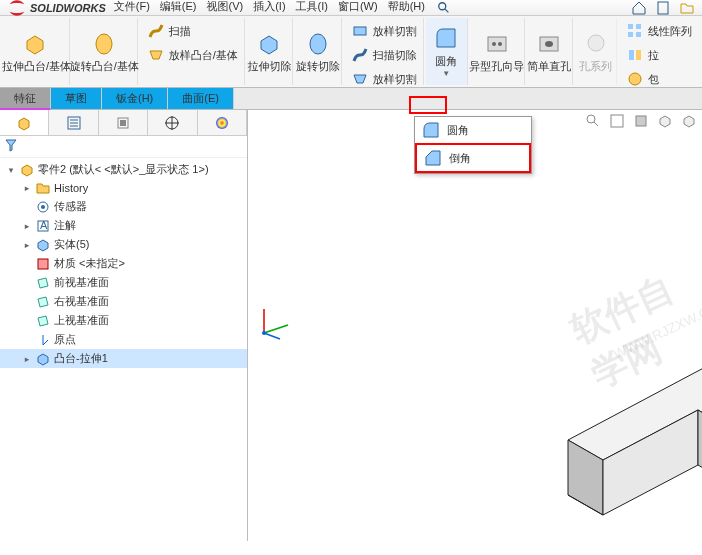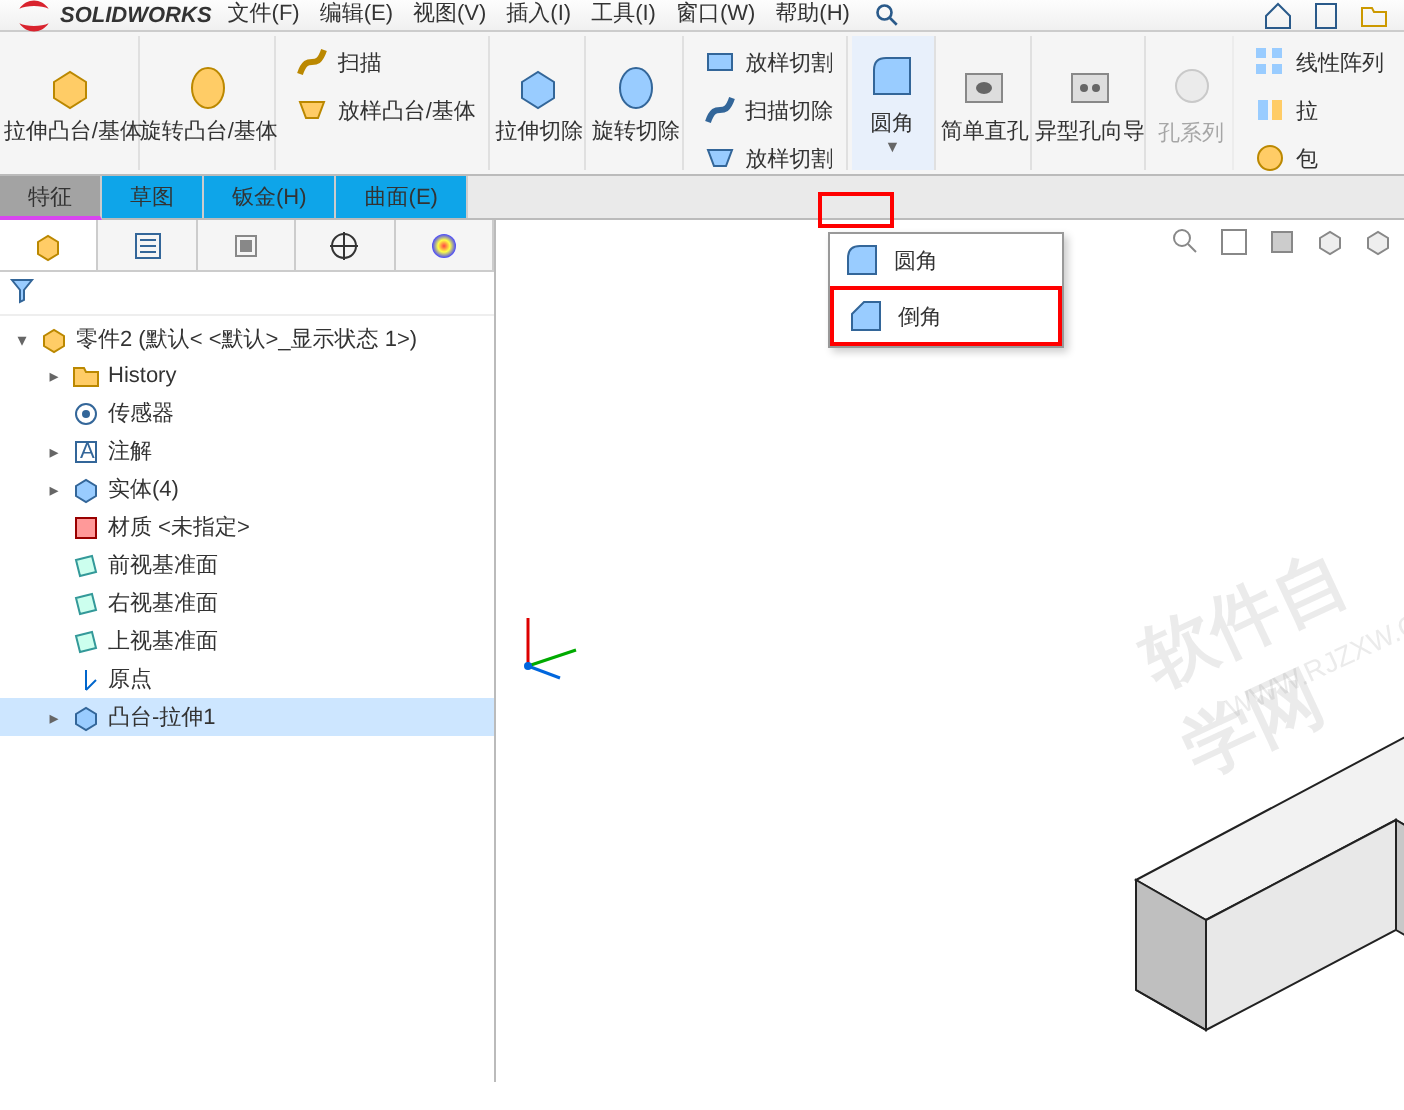--- a/index.html
+++ b/index.html
@@ -185,37 +185,37 @@
       </div>
     <div class="ritm col">
         <span>圆角</span>
         <span class="arrow">▼</span>
       </div>
   </div>
   <div class="rgrp big">
     <div class="ricn lg">
         <svg width="26" height="26" viewBox="0 0 26 26">
           <rect x="4" y="6" width="18" height="14" fill="#ddd" stroke="#888"></rect>
-          <ellipse cx="13" cy="13" rx="4" ry="3" fill="#666"></ellipse>
-        </svg>
-      </div>
-    <div class="ritm col">
-        <span style="text-align:center;line-height:1.1">简单直孔</span>
-      </div>
-  </div>
-  <div class="rgrp big">
-    <div class="ricn lg">
-        <svg width="26" height="26" viewBox="0 0 26 26">
-          <rect x="4" y="6" width="18" height="14" fill="#ddd" stroke="#888"></rect>
           <circle cx="10" cy="13" r="2" fill="#666"></circle>
           <circle cx="16" cy="13" r="2" fill="#666"></circle>
         </svg>
       </div>
     <div class="ritm col">
         <span style="text-align:center;line-height:1.1">异型孔向导</span>
+      </div>
+  </div>
+  <div class="rgrp big">
+    <div class="ricn lg">
+        <svg width="26" height="26" viewBox="0 0 26 26">
+          <rect x="4" y="6" width="18" height="14" fill="#ddd" stroke="#888"></rect>
+          <ellipse cx="13" cy="13" rx="4" ry="3" fill="#666"></ellipse>
+        </svg>
+      </div>
+    <div class="ritm col">
+        <span style="text-align:center;line-height:1.1">简单直孔</span>
       </div>
   </div>
   <div class="rgrp big" style="opacity:.4">
     <div class="ricn lg">
         <svg width="26" height="26" viewBox="0 0 26 26">
           <circle cx="13" cy="13" r="8" fill="#ddd" stroke="#888"></circle>
         </svg>
       </div>
     <div class="ritm col">
         <span>孔系列</span>
@@ -344,21 +344,21 @@
           </span>
           <span>注解</span>
         </div>
       <div class="tn lvl1">
           <span class="exp">▸</span>
           <span class="ticn">
             <svg width="14" height="14">
               <path d="M2 5l5-3 5 3v5l-5 3-5-3z" fill="#9cf" stroke="#369"></path>
             </svg>
           </span>
-          <span>实体(4)</span>
+          <span>实体(5)</span>
         </div>
       <div class="tn lvl2">
           <span class="exp"></span>
           <span class="ticn">
             <svg width="14" height="14">
               <rect x="2" y="2" width="10" height="10" fill="#f99" stroke="#900"></rect>
             </svg>
           </span>
           <span>材质 &lt;未指定&gt;</span>
         </div>

